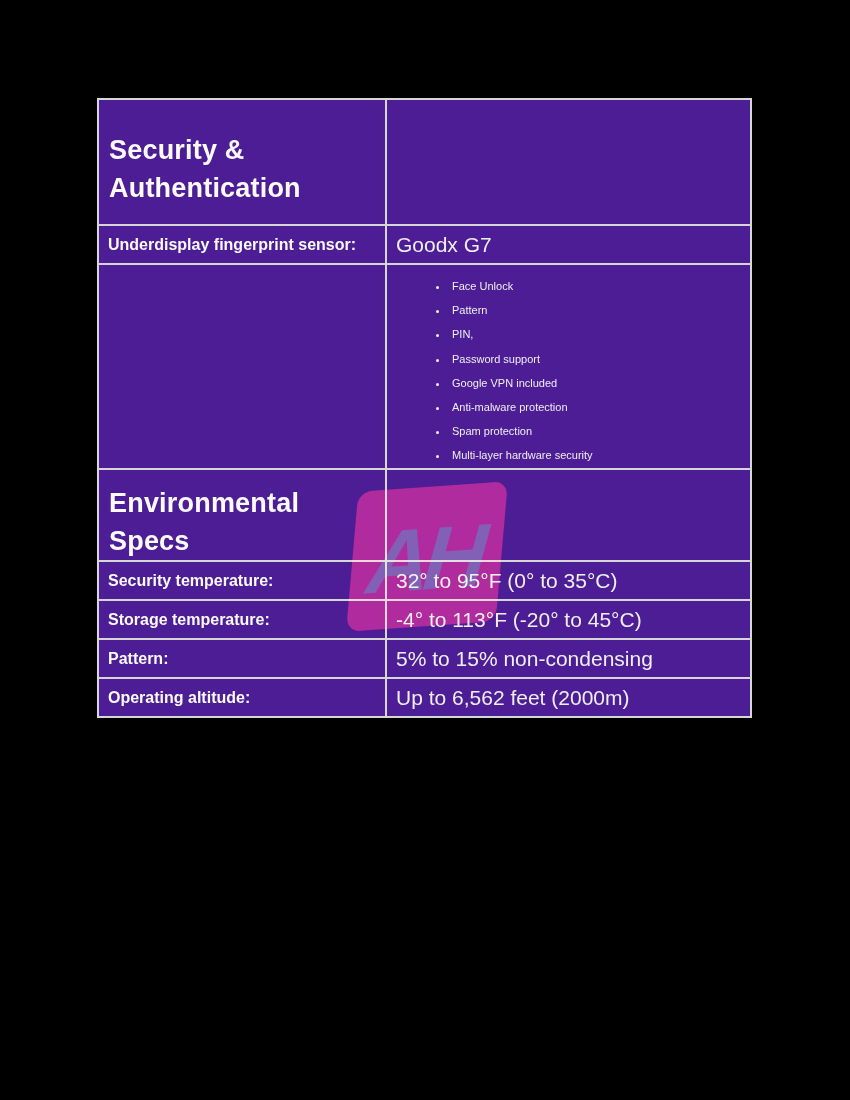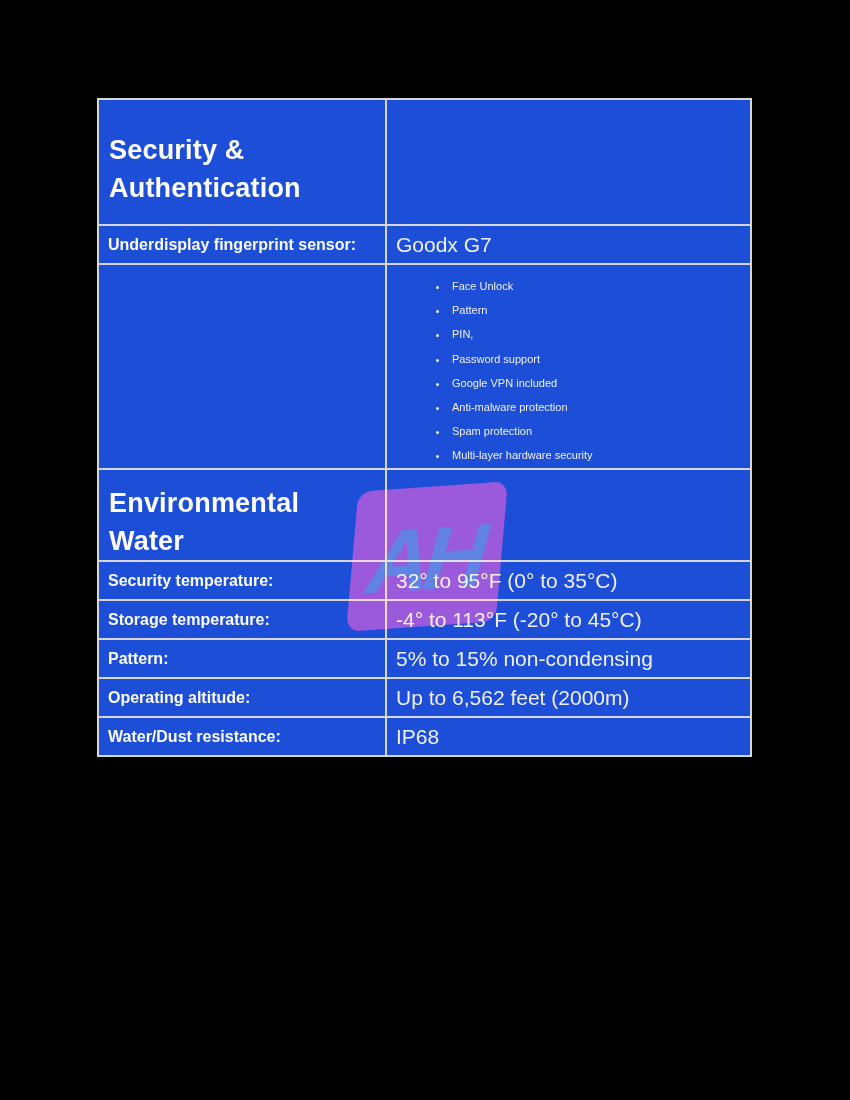--- a/index.html
+++ b/index.html
@@ -18,21 +18,21 @@
   table.spec-table {
     position: absolute;
     left: 97px;
     top: 98px;
     width: 653px;
     border-collapse: collapse;
     table-layout: fixed;
   }
   table.spec-table td {
     border: 2px solid #d6d6d6;
-    background: #1d4ed8;
+    background: #4c1d95;
     color: #f4f4f4;
     padding: 0 8px 0 9px;
     vertical-align: middle;
     overflow: hidden;
   }
   col.c-label { width: 288px; }
   col.c-value { width: 365px; }
 
   tr.r-header1 { height: 126px; }
   tr.r-spec    { height: 39px; }
@@ -147,21 +147,21 @@
           <li>Google VPN included</li>
           <li>Anti-malware protection</li>
           <li>Spam protection</li>
           <li>Multi-layer hardware security</li>
         </ul>
       </td>
     </tr>
 
     <tr class="r-header2">
       <td class="header-cell">
-        <span class="section-title">Environmental Water</span>
+        <span class="section-title">Environmental Specs</span>
       </td>
       <td class="header-cell"></td>
     </tr>
 
     <tr class="r-spec">
       <td>
         <span class="spec-label">Security temperature:</span>
       </td>
       <td>
         <span class="spec-value">32° to 95°F (0° to 35°C)</span>
@@ -188,28 +188,20 @@
 
     <tr class="r-spec">
       <td>
         <span class="spec-label">Operating altitude:</span>
       </td>
       <td>
         <span class="spec-value">Up to 6,562 feet (2000m)</span>
       </td>
     </tr>
 
-    <tr class="r-spec">
-      <td>
-        <span class="spec-label">Water/Dust resistance:</span>
-      </td>
-      <td>
-        <span class="spec-value">IP68</span>
-      </td>
-    </tr>
   </tbody>
     </table>
 
   <div class="watermark">
     <span class="wm-text">AH</span>
   </div>
 
 </div>
 
 </body></html>

